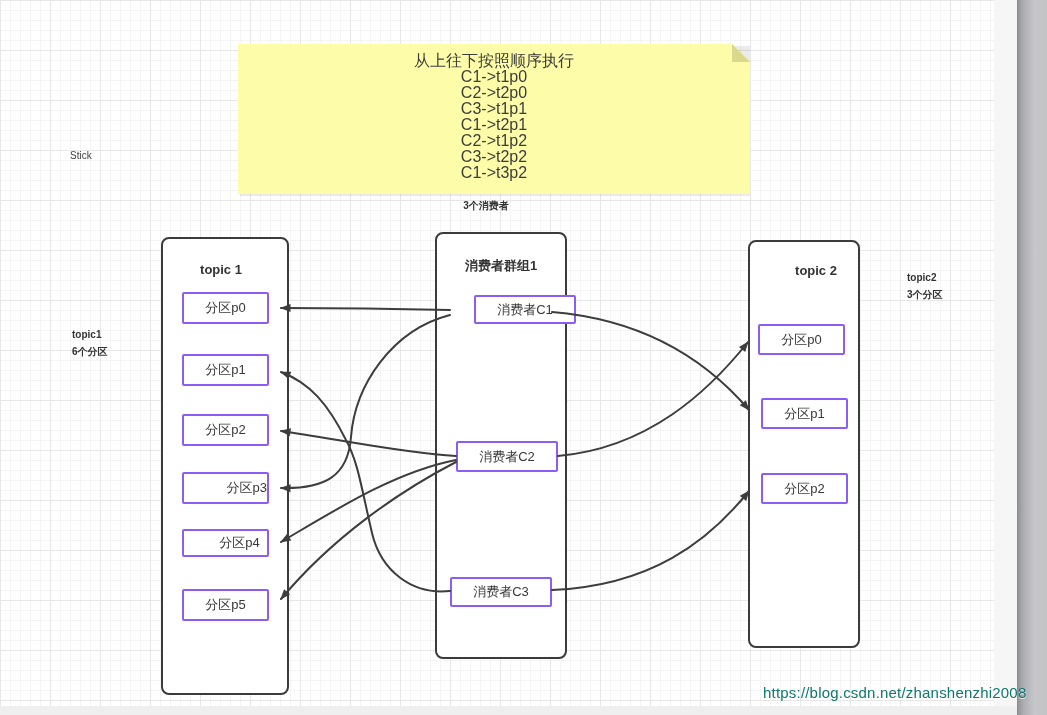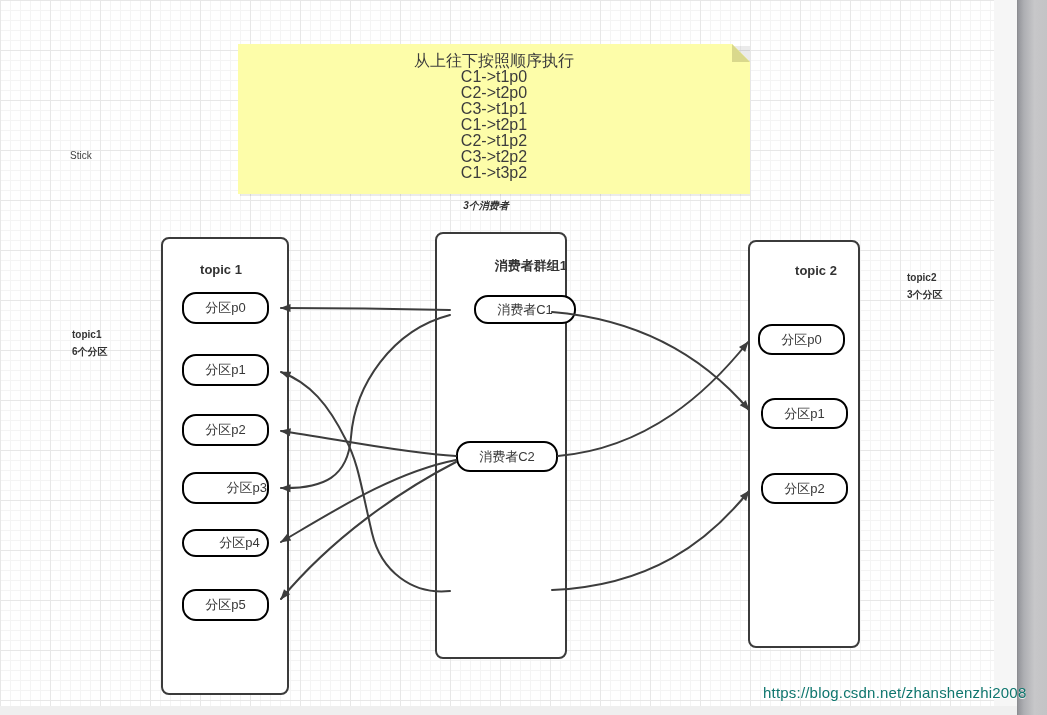--- a/index.html
+++ b/index.html
@@ -43,21 +43,21 @@
     font-size:16px;line-height:16px;color:#3c3c3c;
   }
   .lbl{position:absolute;font-size:10px;color:#3f3f3f;}
   .lbl.b{font-weight:bold;color:#333;}
   .two-line{line-height:17px;}
   
   .bigbox{
     position:absolute;background:#ffffff;border:2px solid #3b3b3b;border-radius:8px;box-sizing:border-box;
   }
   .smallbox{
-    position:absolute;background:#ffffff;border:2px solid #000000;border-radius:14px;box-sizing:border-box;
+    position:absolute;background:#ffffff;border:2px solid #8b5cf6;border-radius:2px;box-sizing:border-box;
     font-size:13px;color:#383838;text-align:center;display:flex;align-items:center;justify-content:center;
   }
   .boxtitle{position:absolute;font-size:13px;font-weight:bold;color:#333;text-align:center;}
   svg.edges{position:absolute;left:0;top:0;width:1047px;height:715px;pointer-events:none;}
   svg.edges path{pointer-events:stroke;}
   .watermark{
     position:absolute;left:763px;top:684px;width:276px;
     font-size:15px;color:#0f766e;text-shadow:0 1px 0 rgba(255,255,255,0.8);
     white-space:nowrap;letter-spacing:0.2px;
   }
@@ -80,21 +80,21 @@
     <div>C1-&gt;t1p0</div>
     <div>C2-&gt;t2p0</div>
     <div>C3-&gt;t1p1</div>
     <div>C1-&gt;t2p1</div>
     <div>C2-&gt;t1p2</div>
     <div>C3-&gt;t2p2</div>
     <div>C1-&gt;t3p2</div>
   </div>
 
   <div class="lbl" style="left:70px;top:150px;">Stick</div>
-  <div class="lbl b" style="left:420px;top:199px;width:132px;text-align:center;font-style:italic;">3个消费者</div>
+  <div class="lbl b" style="left:420px;top:199px;width:132px;text-align:center;">3个消费者</div>
   <div class="lbl b two-line" style="left:72px;top:326px;">
     <div>topic1</div>
     <div>6个分区</div>
   </div>
   <div class="lbl b two-line" style="left:907px;top:269px;">
     <div>topic2</div>
     <div>3个分区</div>
   </div>
 
   <div class="bigbox" style="left:161px;top:237px;width:128px;height:458px;"></div>
@@ -112,26 +112,29 @@
       <span>分区p3</span>
     </div>
   <div class="smallbox" style="left:182px;top:529px;width:87px;height:28px;padding-left:28px;">
       <span>分区p4</span>
     </div>
   <div class="smallbox" style="left:182px;top:589px;width:87px;height:32px;">
       <span>分区p5</span>
     </div>
 
   <div class="bigbox" style="left:435px;top:232px;width:132px;height:427px;"></div>
-  <div class="boxtitle" style="left:435px;top:257px;width:132px;text-align:right;">消费者群组1</div>
+  <div class="boxtitle" style="left:435px;top:257px;width:132px;">消费者群组1</div>
   <div class="smallbox" style="left:474px;top:295px;width:102px;height:29px;">
       <span>消费者C1</span>
     </div>
   <div class="smallbox" style="left:456px;top:441px;width:102px;height:31px;">
       <span>消费者C2</span>
+    </div>
+  <div class="smallbox" style="left:450px;top:577px;width:102px;height:30px;">
+      <span>消费者C3</span>
     </div>
 
   <div class="bigbox" style="left:748px;top:240px;width:112px;height:408px;"></div>
   <div class="boxtitle" style="left:748px;top:263px;width:112px;padding-left:12px;">topic 2</div>
   <div class="smallbox" style="left:758px;top:324px;width:87px;height:31px;">
       <span>分区p0</span>
     </div>
   <div class="smallbox" style="left:761px;top:398px;width:87px;height:31px;">
       <span>分区p1</span>
     </div>

